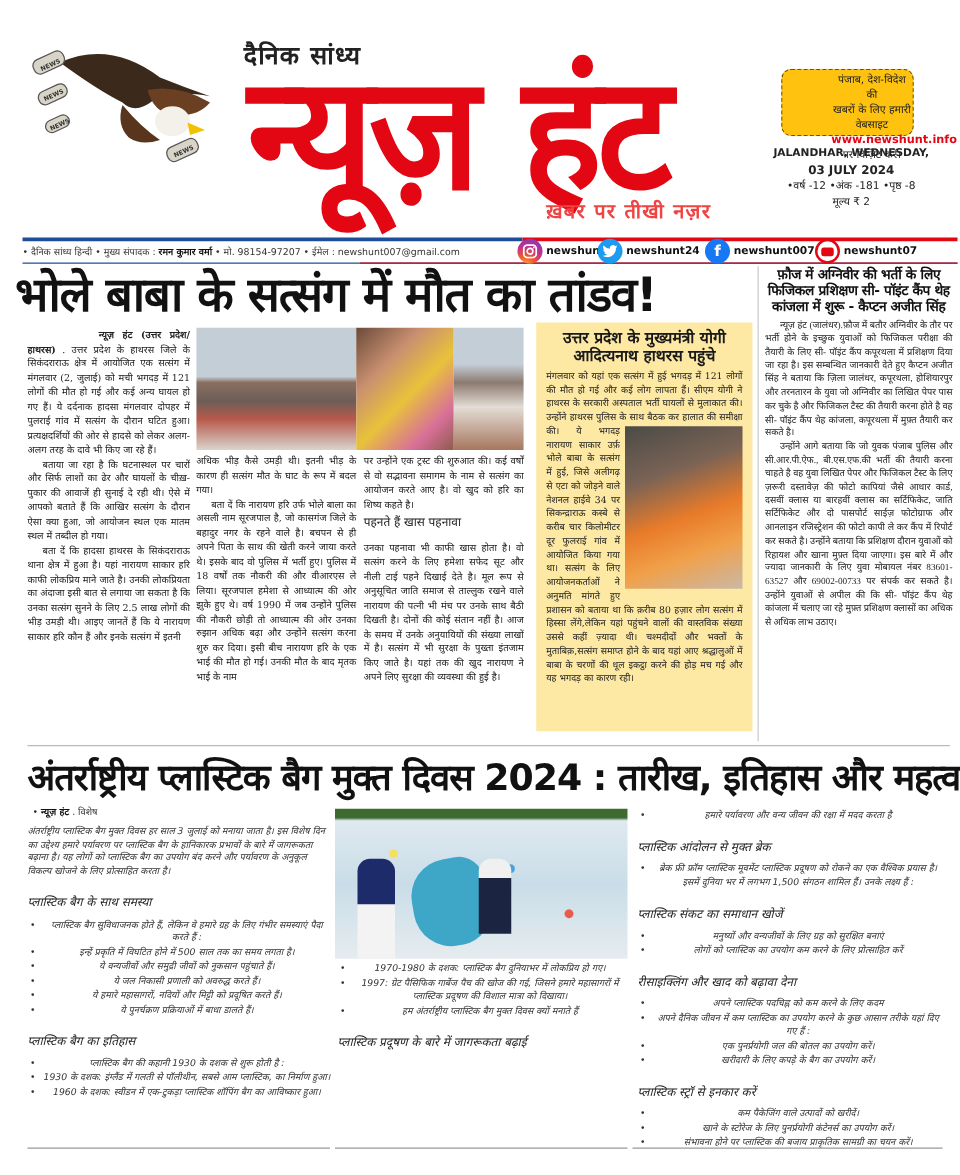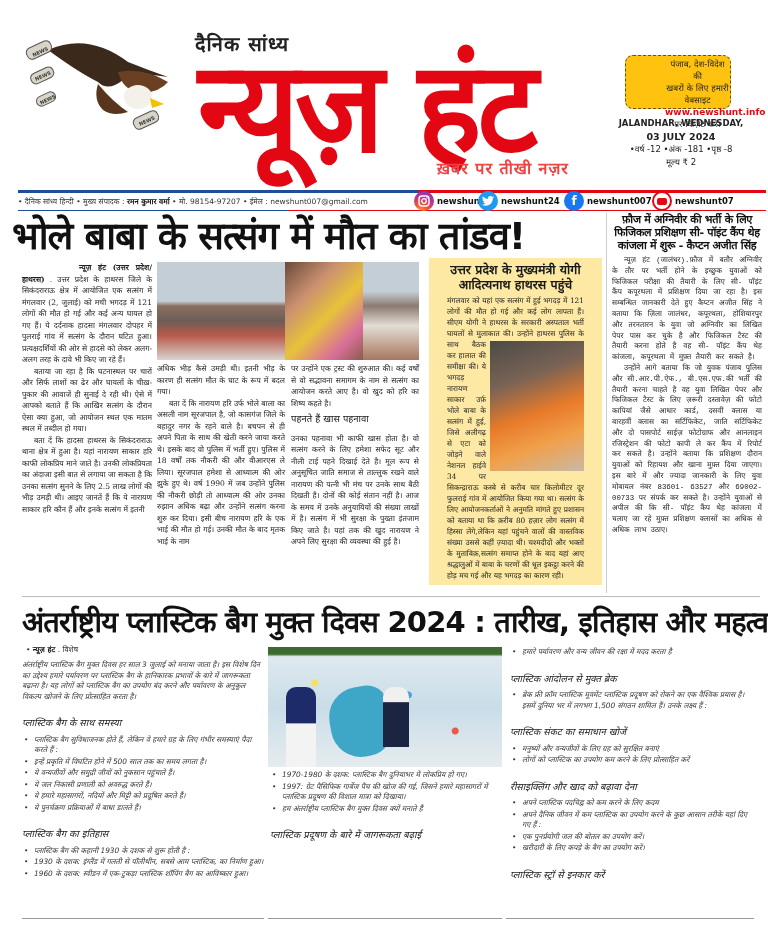--- a/index.html
+++ b/index.html
@@ -47,41 +47,41 @@
   .col-b { left: 157px; top: 363px; width: 128px; }
   .col-c { left: 291px; top: 363px; width: 128px; }
   .col-c h4 { font-family: "DejaVu Sans", sans-serif; font-weight: normal; font-size: 9.5px; margin: 4px 0 8px 0; color: #222; }
 
   .photo-lead { position: absolute; left: 157px; top: 262px; width: 262px; height: 98px; overflow: hidden; }
   .photo-lead .p1 { position: absolute; left: 0; top: 0; width: 128px; height: 98px; background: linear-gradient(#c4ced6 0%, #c4ced6 40%, #8a6f60 45%, #6c5e57 60%, #b95a4a 75%, #d9d4ce 100%); }
   .photo-lead .p2 { position: absolute; left: 128px; top: 0; width: 78px; height: 98px; background: linear-gradient(135deg, #6b4a3a 0%, #c99070 30%, #e8c23a 55%, #d96f9a 80%, #8d5c4c 100%); }
   .photo-lead .p3 { position: absolute; left: 206px; top: 0; width: 56px; height: 98px; background: linear-gradient(#c4ced6 0%, #c4ced6 30%, #8c7a70 45%, #e3ddd5 65%, #a7775e 100%); }
 
   
-  .ybox { position: absolute; left: 429px; top: 258px; width: 173px; height: 327px; background: #fde9a3; padding: 4px 18px; }
+  .ybox { position: absolute; left: 429px; top: 258px; width: 173px; height: 327px; background: #fde9a3; padding: 4px 8px; }
   .ybox h3 { font-size: 12.5px; line-height: 15px; text-align: center; color: #1a1a1a; font-weight: bold; margin-bottom: 3px; }
   .ybox .txt { font-family: "DejaVu Serif", serif; font-size: 7.4px; line-height: 11px; text-align: justify; color: #222; }
   .ybox .photo-yogi { float: right; width: 94px; height: 130px; margin: 2px 0 2px 4px; background: linear-gradient(160deg, #4b4b47 0%, #7a6355 30%, #e87b2a 55%, #f1a04a 75%, #c9b9a6 100%); }
 
   
   .rcol { position: absolute; left: 612px; top: 213px; width: 150px; }
   .rcol h3 { font-size: 11px; line-height: 13px; text-align: center; font-weight: bold; color: #111; margin-bottom: 3px; letter-spacing: -0.3px; }
-  .rcol .txt { font-family: Liberation Mono, monospace; font-size: 7.4px; line-height: 10.8px; text-align: justify; color: #222; }
+  .rcol .txt { font-family: Liberation Serif, serif; font-size: 7.4px; line-height: 10.8px; text-align: justify; color: #222; }
   .rcol .txt p { text-indent: 12px; }
 
   .divider { position: absolute; height: 1px; background: #bbb; }
   .vdiv { position: absolute; width: 1px; background: #ccc; }
 
   
   .story2-head { position: absolute; left: 22px; top: 603px; font-size: 29px; line-height: 38px; color: #111; white-space: nowrap; letter-spacing: -0.8px; }
   .story2-byline { position: absolute; left: 26px; top: 644px; font-size: 7.5px; color: #333; }
   .story2-byline b { color: #111; }
   .s2 { position: absolute; font-family: "DejaVu Sans", sans-serif; font-style: italic; font-size: 7.4px; line-height: 10.5px; color: #333; }
   .s2 h4 { font-style: italic; font-weight: normal; font-size: 9.5px; color: #222; margin: 16px 0 6px 0; }
-  .s2 ul { list-style: none; }
+  .s2 ul { list-style: none; text-align: center; }
   .s2 li { position: relative; padding-left: 12px; margin-bottom: 1px; }
   .s2 li::before { content: "•"; position: absolute; left: 2px; top: 0; font-style: normal; }
   .s2-a { left: 22px; top: 660px; width: 243px; }
   .s2-b { left: 270px; top: 770px; width: 232px; }
   .s2-c { left: 510px; top: 647px; width: 245px; }
   .plastic-photo { position: absolute; left: 268px; top: 647px; width: 234px; height: 120px; background:
       radial-gradient(circle at 20% 30%, #f5e25a 0 3px, transparent 4px),
       radial-gradient(circle at 60% 40%, #4aa0d8 0 3px, transparent 4px),
       radial-gradient(circle at 80% 70%, #e85a4a 0 3px, transparent 4px),
       radial-gradient(circle at 40% 80%, #6cc06a 0 3px, transparent 4px),
@@ -270,17 +270,22 @@
     <li>लोगों को प्लास्टिक का उपयोग कम करने के लिए प्रोत्साहित करें</li>
   </ul>
   <h4>रीसाइक्लिंग और खाद को बढ़ावा देना</h4>
   <ul>
     <li>अपने प्लास्टिक पदचिह्न को कम करने के लिए कदम</li>
     <li>अपने दैनिक जीवन में कम प्लास्टिक का उपयोग करने के कुछ आसान तरीके यहां दिए गए हैं :</li>
     <li>एक पुनर्प्रयोगी जल की बोतल का उपयोग करें।</li>
     <li>खरीदारी के लिए कपड़े के बैग का उपयोग करें।</li>
   </ul>
   <h4>प्लास्टिक स्ट्रॉ से इनकार करें</h4>
+  <ul>
+    <li>कम पैकेजिंग वाले उत्पादों को खरीदें।</li>
+    <li>खाने के स्टोरेज के लिए पुनर्प्रयोगी कंटेनर्स का उपयोग करें।</li>
+    <li>संभावना होने पर प्लास्टिक की बजाय प्राकृतिक सामग्री का चयन करें।</li>
+  </ul>
 </div>
 
 <div class="divider" style="left:22px; top:918px; width:242px; background:#999;"></div>
 <div class="divider" style="left:268px; top:918px; width:234px; background:#999;"></div>
 <div class="divider" style="left:506px; top:918px; width:248px; background:#999;"></div>
 
 </body></html>

